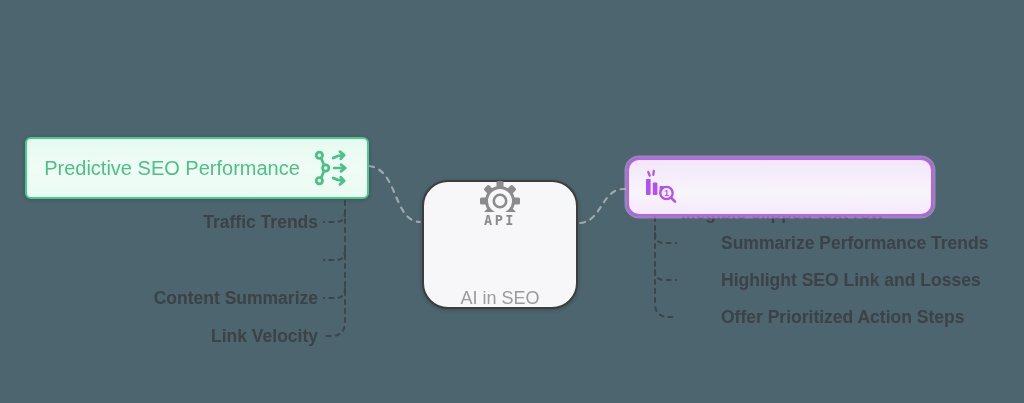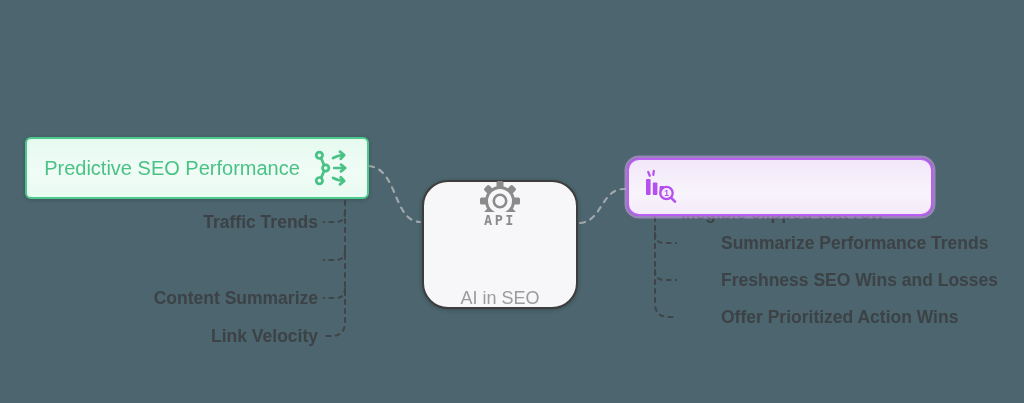--- a/index.html
+++ b/index.html
@@ -142,16 +142,16 @@
       </svg>
     </span>
   </div>
 
   <div class="item l" style="top:211px">Traffic Trends</div>
   <div class="item l" style="top:287px">Content Summarize</div>
   <div class="item l" style="top:325px">Link Velocity</div>
 
   <div class="item clipped">Illegible clipped text row</div>
   <div class="item r" style="top:232px">Summarize Performance Trends</div>
-  <div class="item r" style="top:269px">Freshness SEO Wins and Losses</div>
-  <div class="item r" style="top:306px">Offer Prioritized Action Wins</div>
+  <div class="item r" style="top:269px">Highlight SEO Link and Losses</div>
+  <div class="item r" style="top:306px">Offer Prioritized Action Steps</div>
 
 </div>
 
 </body></html>

